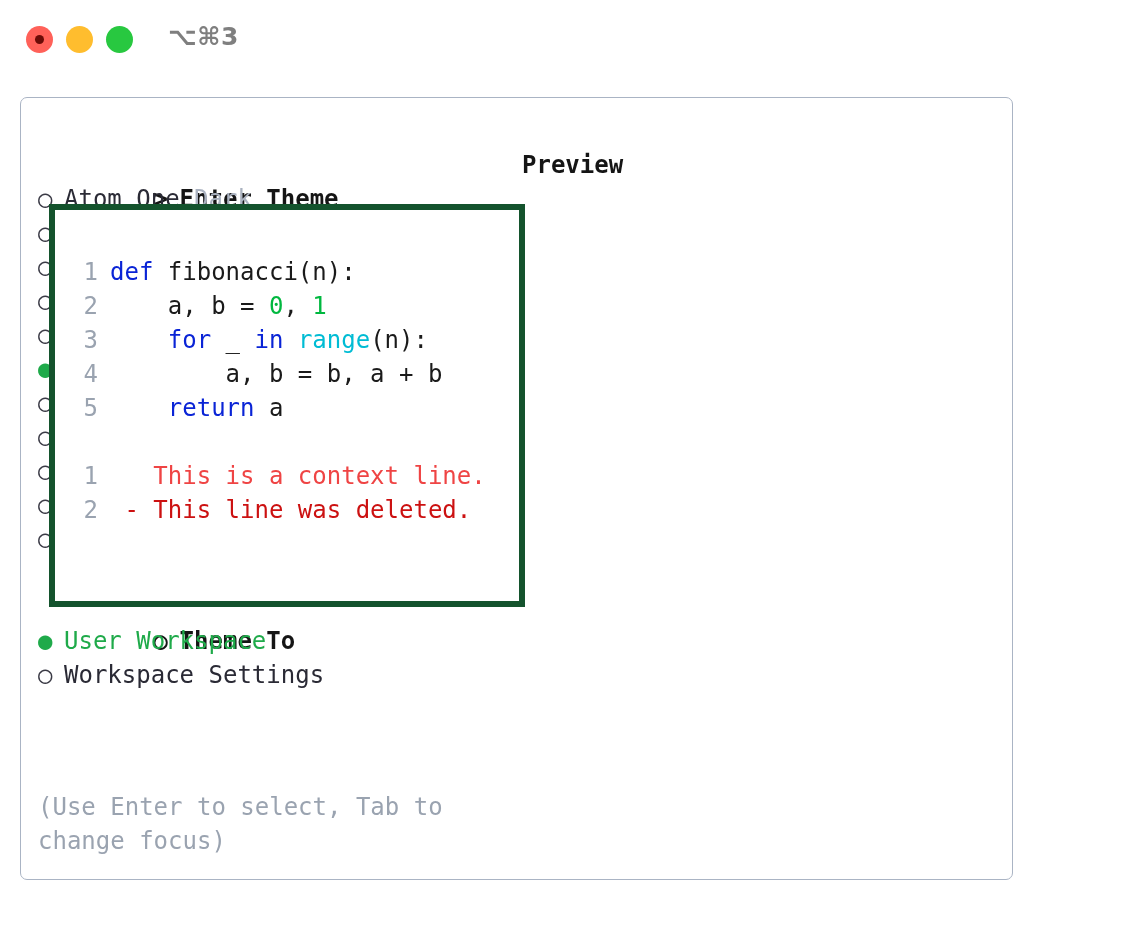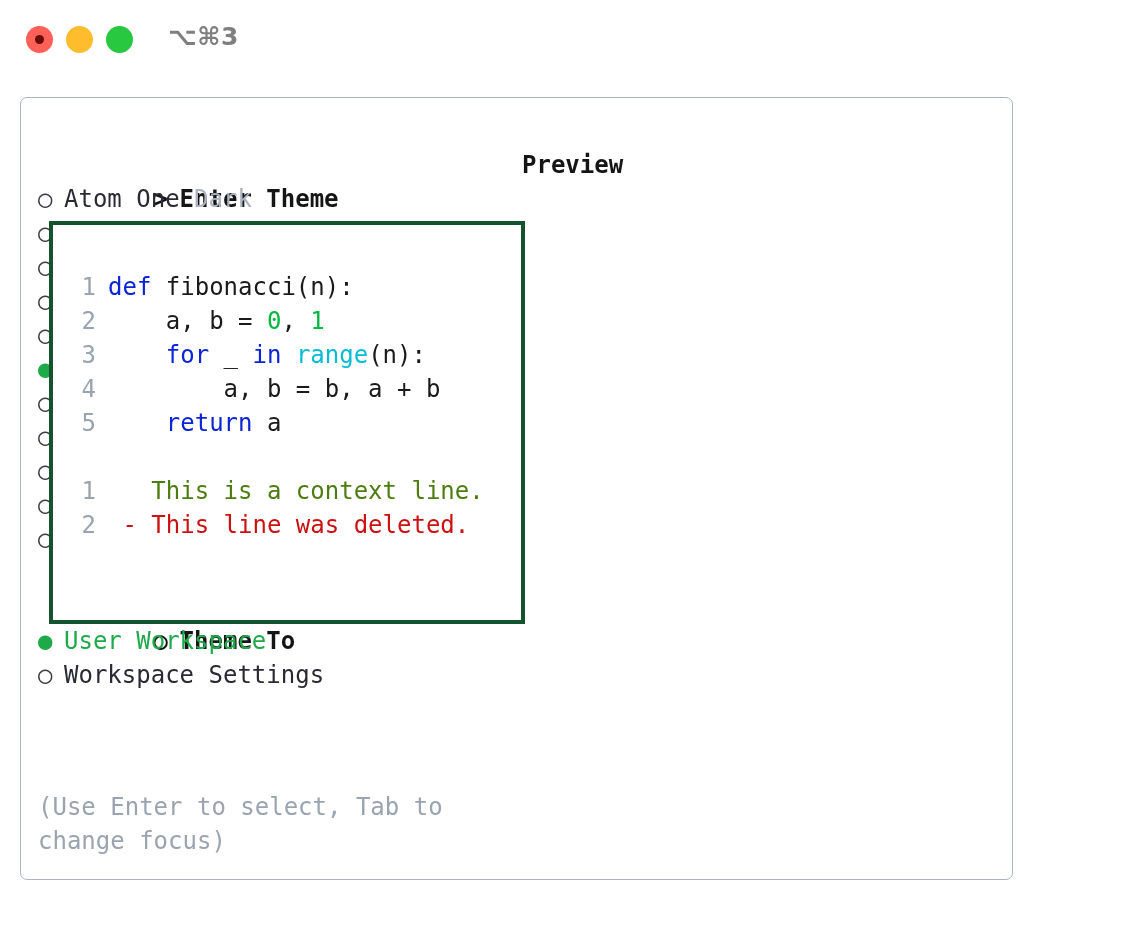--- a/index.html
+++ b/index.html
@@ -134,24 +134,23 @@
     font-weight: bold;
     color: #151515;
     line-height: 34px;
   }
   #preview-box {
     position: absolute;
     left: 28px;
     top: 106px;
     width: 476px;
     height: 403px;
-    border: 4px solid #14532d;
+    border: 6px solid #14532d;
     box-sizing: border-box;
     background: #ffffff;
-    margin-top: 17px;
   }
   #code-area {
     position: absolute;
     left: 17px;
     top: 45px;
     right: 8px;
   }
   .cline {
     font-size: 24px;
     line-height: 34px;
@@ -161,21 +160,21 @@
     display: inline-block;
     width: 26px;
     text-align: right;
     color: #9aa3b0;
   }
   .gap { display: inline-block; width: 12px; }
   .kw  { color: #0a24d6; }
   .fn  { color: #00bcd4; }
   .num { color: #00b83f; }
   .id  { color: #1a1a1a; }
-  .ctx { color: #4d7c0f; text-align: right; }
+  .ctx { color: #ef4444; text-align: right; }
   .del { color: #cc1111; }
   .add { color: #00bb22; }
 
   .diff-spacer { height: 34px; }
 </style>
 </head>
 <body>
 
 <div id="window">
 

